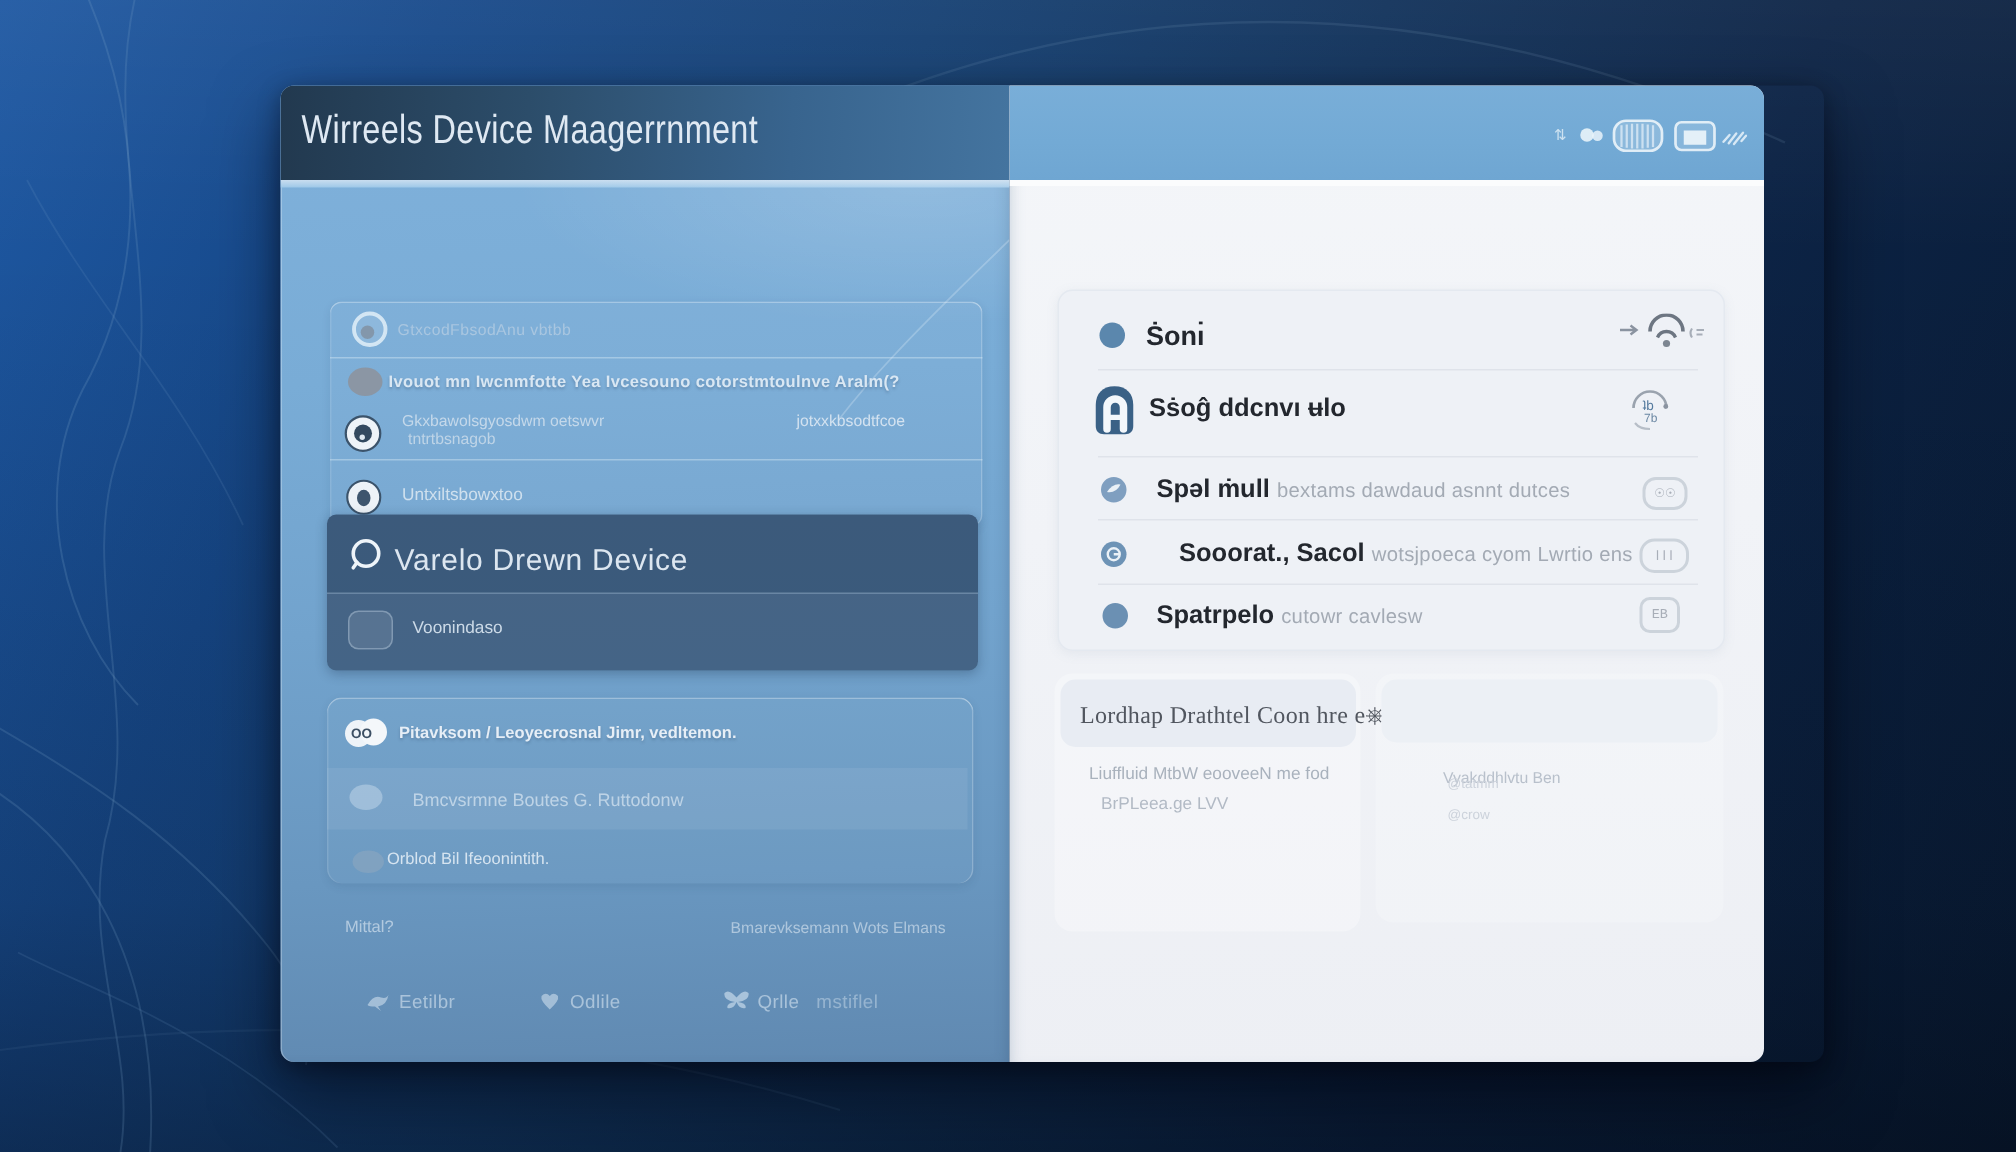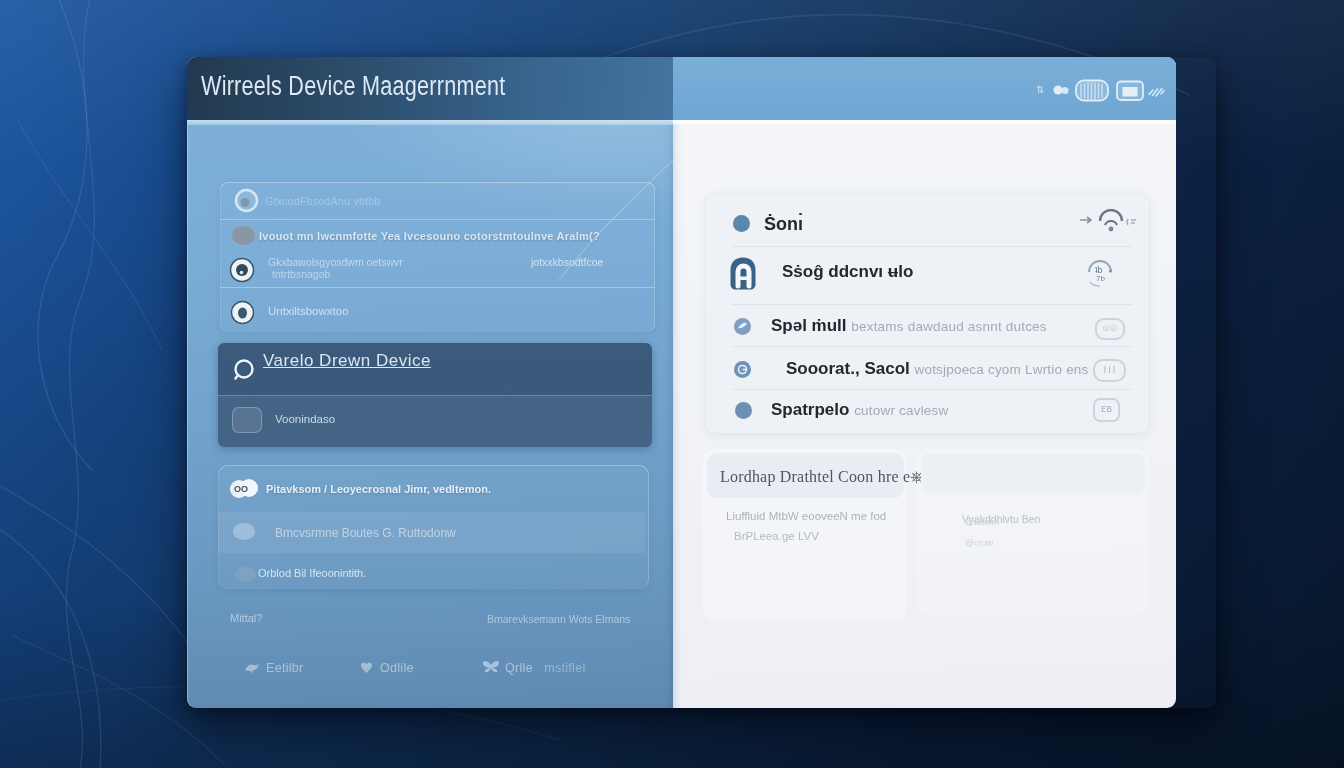--- a/index.html
+++ b/index.html
@@ -53,21 +53,21 @@
 
   <div id="lpane">
     <div id="lhead">
         <div id="ltitle">Wirreels Device Maagerrnment</div>
       </div>
     <div class="abs" style="left:0;top:63px;width:486px;height:200px;background:radial-gradient(ellipse 420px 150px at 88% 0%, rgba(255,255,255,0.16), rgba(255,255,255,0) 65%);"></div>
     <svg class="abs" style="left:0;top:63px" width="486" height="240" viewBox="0 0 486 240" fill="none">
       <path d="M486 40 C 455 70, 432 92, 408 118 C 392 135 382 147 372 160" stroke="rgba(235,245,252,0.26)" stroke-width="1.2"></path>
     </svg>
 
-    <div class="card" style="left:33px;top:125px;width:435px;height:150px;">
+    <div class="card" style="left:33px;top:144px;width:435px;height:150px;">
       <div class="divl" style="top:37px;"></div>
       <div class="divl" style="top:105px;"></div>
 
       <svg class="abs" style="left:14px;top:6px" width="25" height="25" viewBox="0 0 25 25">
         <circle cx="12.5" cy="12.5" r="10.5" fill="rgba(255,255,255,0.12)" stroke="rgba(225,238,248,0.85)" stroke-width="2.6"></circle>
         <circle cx="11" cy="14.5" r="4.5" fill="rgba(130,148,165,0.9)"></circle>
       </svg>
       <div class="ltx" style="left:45px;top:13px;font-size:10.5px;color:#a9c6e0;letter-spacing:0.3px;">GtxcodFbsodAnu vbtbb</div>
 
       <div class="abs" style="left:12px;top:44px;width:23px;height:19px;border-radius:50%;background:#8d929b;opacity:0.85;"></div>
@@ -88,21 +88,21 @@
       </svg>
       <div class="ltx" style="left:48px;top:123px;font-size:11.5px;color:#cfe0ee;">Untxiltsbowxtoo</div>
     </div>
 
     <div class="abs" style="left:31px;top:286px;width:434px;height:104px;border-radius:6px;overflow:hidden;
          background:linear-gradient(180deg,#3c5a7b 0%,#395a7c 100%);box-shadow:0 2px 8px rgba(20,40,65,0.30);">
       <svg class="abs" style="left:14px;top:15px" width="24" height="24" viewBox="0 0 24 24">
         <circle cx="12" cy="11" r="8.5" fill="none" stroke="#eef4f9" stroke-width="2.4"></circle>
         <path d="M6 17 L3.5 20.5" stroke="#eef4f9" stroke-width="2.4" stroke-linecap="round"></path>
       </svg>
-      <div class="ltx" style="left:45px;top:8px;font-size:17px;color:#dce6f0;letter-spacing:0.5px;text-decoration:underline;">Varelo Drewn Device</div>
+      <div class="ltx" style="left:45px;top:20px;font-size:20px;color:#dce6f0;letter-spacing:0.5px;">Varelo Drewn Device</div>
       <div class="abs" style="left:0;top:52px;width:434px;height:52px;background:rgba(170,200,230,0.10);border-top:1px solid rgba(160,185,210,0.40);"></div>
       <div class="abs" style="left:14px;top:64px;width:28px;height:24px;border-radius:7px;background:rgba(255,255,255,0.10);border:1px solid rgba(210,225,240,0.35);"></div>
       <div class="ltx" style="left:57px;top:70px;font-size:11.5px;color:#ccdae7;">Voonindaso</div>
     </div>
 
     <div class="card" style="left:31px;top:408px;width:431px;height:124px;border-radius:10px;">
       <svg class="abs" style="left:11px;top:11px" width="30" height="25" viewBox="0 0 30 25">
         <circle cx="10" cy="13" r="9" fill="#eef3f8"></circle>
         <circle cx="20" cy="12" r="9" fill="#f4f7fa"></circle>
         <text x="5" y="16" font-size="9" font-weight="700" fill="#3c4f63">OO</text>
@@ -160,21 +160,21 @@
         <path d="M27 16 A 6.5 6.5 0 0 1 39 16" stroke="#6d7682" stroke-width="2.2" fill="none"></path>
         <circle cx="33" cy="20" r="2.4" fill="#7d8691"></circle>
         <path d="M50 10 Q 48 13 50 16 M53 11 H 58 M53 14 H 57" stroke="#a7aeb8" stroke-width="1.4"></path>
       </svg>
 
       <svg class="abs" style="left:24px;top:63px" width="26" height="33" viewBox="0 0 26 33">
         <path d="M13 0.5 C 5 0.5 0.5 5.5 0.5 13 L 0.5 27 C 0.5 30.5 2.5 32.5 6 32.5 L 20 32.5 C 23.5 32.5 25.5 30.5 25.5 27 L 25.5 13 C 25.5 5.5 21 0.5 13 0.5 Z" fill="#3a6186"></path>
         <path d="M8 29 V 14.5 A 5.5 5.5 0 0 1 19 14.5 V 29" stroke="#f3f7fb" stroke-width="5" fill="none" stroke-linecap="round"></path>
         <rect x="9" y="19.5" width="9" height="3.5" fill="#f3f7fb"></rect>
       </svg>
-      <div class="rbold" style="left:76px;top:68px;">Sṡoĝ ddcnvı ʉlo</div>
+      <div class="rbold" style="left:60px;top:68px;">Sṡoĝ ddcnvı ʉlo</div>
       <svg class="abs" style="left:379px;top:64px" width="30" height="32" viewBox="0 0 30 32" fill="none">
         <path d="M4 14 A 11 11 0 0 1 26 14" stroke="#9aa3ae" stroke-width="1.8"></path>
         <circle cx="25.5" cy="13" r="1.6" fill="#8a93a0"></circle>
         <path d="M5 24 Q 8 28 15 28" stroke="#b7bec7" stroke-width="1.4"></path>
         <text x="10" y="15" font-size="9" fill="#547a9e">ʇb</text>
         <text x="11" y="23" font-size="8" fill="#6a87a3">7b</text>
       </svg>
 
       <div class="abs" style="left:28px;top:124px;width:17px;height:17px;border-radius:50%;background:#7f9fc0;"></div>
       <svg class="abs" style="left:28px;top:124px" width="17" height="17" viewBox="0 0 17 17">

